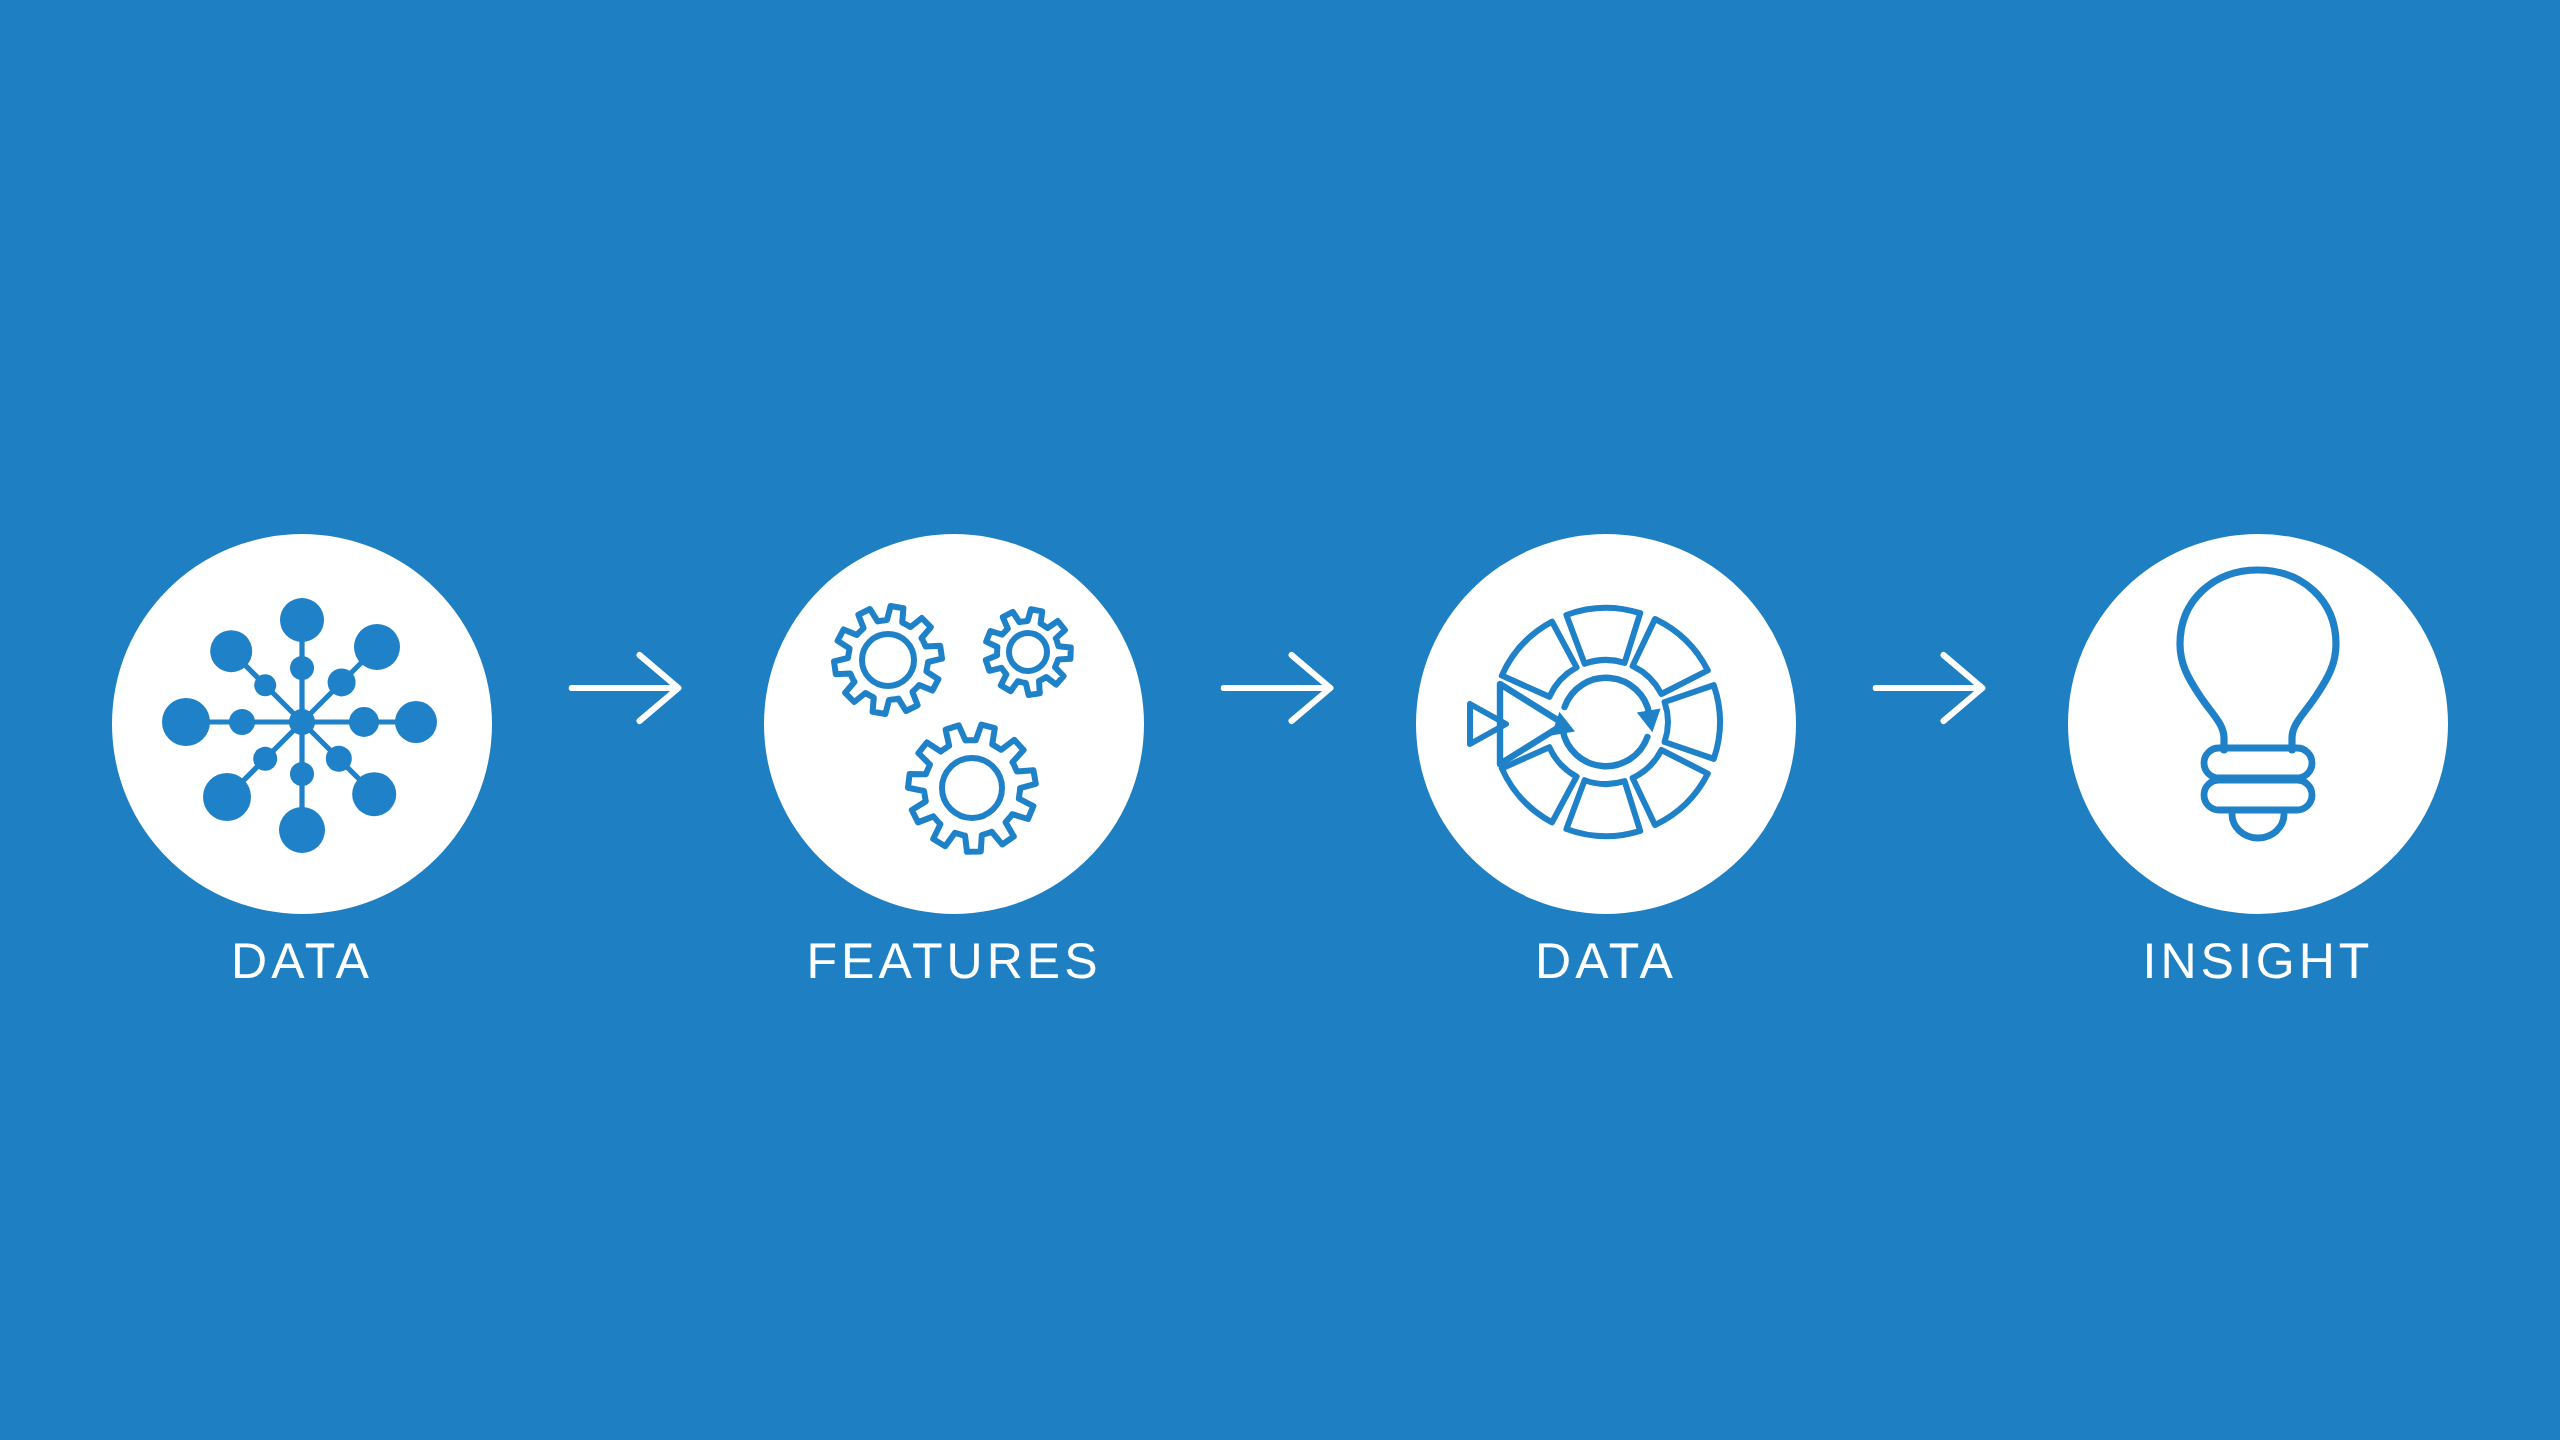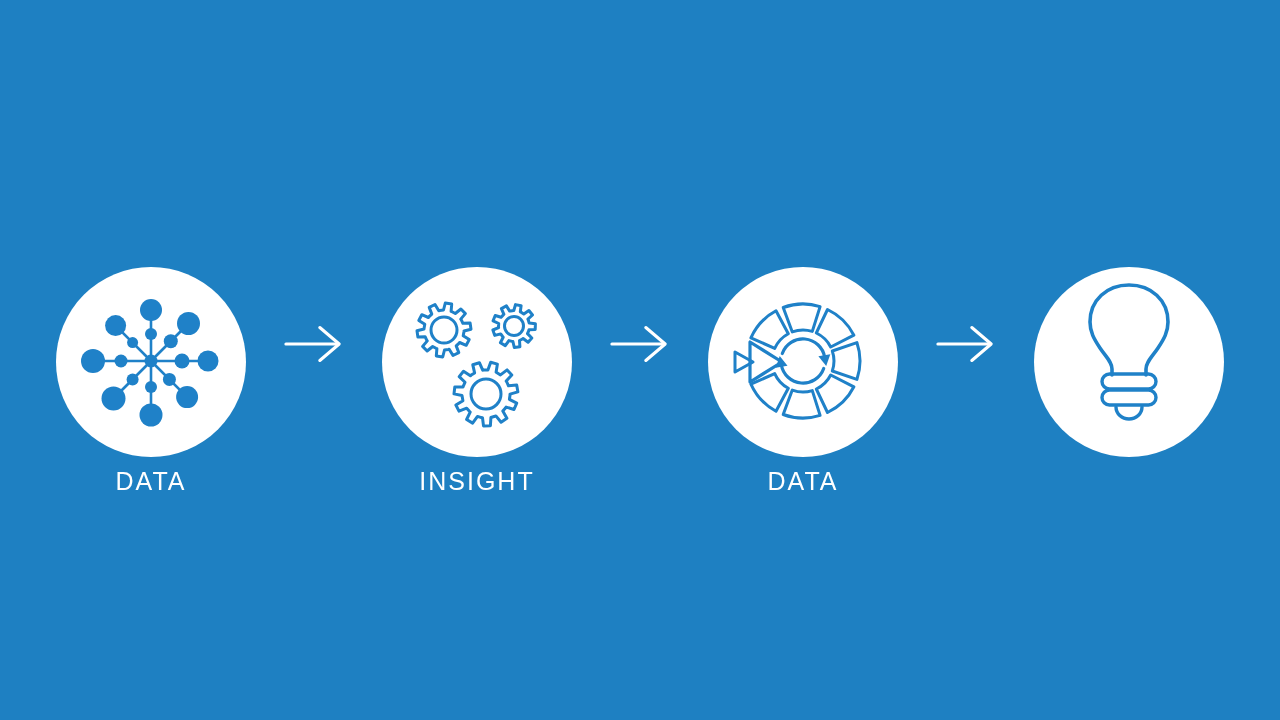--- a/index.html
+++ b/index.html
@@ -97,21 +97,21 @@
       <div class="circle">
         <svg id="icon-1" viewBox="0 0 190 190">
             <path d="M81.9,65.0L81.2,68.7L87.2,72.6L84.2,78.3L77.6,75.5L76.9,76.3L74.2,78.9L76.8,85.6L71.0,88.5L67.2,82.3L66.3,82.5L62.5,83.0L60.7,90.0L54.3,88.9L54.9,81.7L54.0,81.3L50.7,79.5L45.1,84.0L40.6,79.4L45.3,73.9L44.7,73.1L43.1,69.7L35.9,70.1L35.0,63.7L42.0,62.0L42.1,61.0L42.8,57.3L36.8,53.4L39.8,47.7L46.4,50.5L47.1,49.7L49.8,47.1L47.2,40.4L53.0,37.5L56.8,43.7L57.7,43.5L61.5,43.0L63.3,36.0L69.7,37.1L69.1,44.3L70.0,44.7L73.3,46.5L78.9,42.0L83.4,46.6L78.7,52.1L79.3,52.9L80.9,56.3L88.1,55.9L89.0,62.3L82.0,64.0Z" fill="none" stroke="#1f81c8" stroke-width="3" stroke-linejoin="round"></path>
             <circle cx="62" cy="63" r="13" fill="none" stroke="#1f81c8" stroke-width="3"></circle>
             <path d="M146.8,63.6L145.5,66.6L149.8,71.0L146.1,75.3L141.1,71.5L140.4,72.0L137.5,73.5L137.9,79.7L132.3,80.5L130.9,74.5L130.1,74.4L126.9,73.6L123.3,78.6L118.4,75.7L121.2,70.2L120.6,69.5L118.7,66.9L112.7,68.4L110.9,63.0L116.6,60.6L116.5,59.8L116.7,56.5L111.1,53.8L113.2,48.5L119.1,50.3L119.7,49.6L121.9,47.3L119.4,41.6L124.4,38.9L127.7,44.1L128.6,43.9L131.8,43.5L133.5,37.6L139.1,38.7L138.3,44.8L139.1,45.2L141.8,47.0L146.9,43.5L150.5,48.0L145.9,52.2L146.3,53.0L147.2,56.1L153.4,56.7L153.2,62.4L147.0,62.7Z" fill="none" stroke="#1f81c8" stroke-width="3" stroke-linejoin="round"></path>
             <circle cx="132" cy="59" r="9.5" fill="none" stroke="#1f81c8" stroke-width="3"></circle>
             <path d="M128.0,128.2L127.4,132.3L134.7,136.1L132.0,142.5L124.1,140.1L123.5,141.0L120.8,144.1L124.9,151.3L119.1,155.2L113.9,148.9L112.9,149.3L108.9,150.5L108.4,158.7L101.5,158.9L100.5,150.7L99.4,150.6L95.5,149.4L90.6,156.1L84.6,152.5L88.2,145.1L87.4,144.3L84.7,141.2L77.0,144.2L73.9,138.0L80.9,133.7L80.7,132.6L80.0,128.5L72.0,126.9L72.8,120.0L81.0,120.1L81.3,119.1L83.0,115.3L77.2,109.6L81.5,104.2L88.4,108.8L89.2,108.1L92.6,105.9L90.8,97.8L97.4,95.7L100.7,103.2L101.8,103.1L105.9,103.1L108.7,95.3L115.4,97.1L114.1,105.2L115.0,105.7L118.5,107.9L125.1,102.9L129.8,108.0L124.2,114.1L124.8,115.0L126.5,118.8L134.7,118.1L135.9,124.9L128.0,127.1Z" fill="none" stroke="#1f81c8" stroke-width="3" stroke-linejoin="round"></path>
             <circle cx="104" cy="127" r="15" fill="none" stroke="#1f81c8" stroke-width="3"></circle>
           </svg>
       </div>
-      <div class="step-label">INSIGHT</div>
+      <div class="step-label">FEATURES</div>
     </div>
 
     <div class="arrow">
       <svg viewBox="0 0 64 40">
         <line x1="3" y1="20" x2="57" y2="20"></line>
         <polyline points="38,3 58,20 38,37"></polyline>
       </svg>
     </div>
 
     <div class="step">
@@ -144,16 +144,17 @@
 
     <div class="step">
       <div class="circle">
         <svg id="icon-3" viewBox="0 0 190 190">
             <path d="M78,108 L78,102 C78,95 72,90 66,81 C60,72 56,65 56,55 C56,33 73,18 95,18 C117,18 134,33 134,55 C134,65 130,72 124,81 C118,90 112,95 112,102 L112,108" fill="none" stroke="#1f81c8" stroke-width="3.6" stroke-linecap="round" stroke-linejoin="round"></path>
             <rect x="68" y="107" width="54" height="15" rx="7.5" fill="none" stroke="#1f81c8" stroke-width="3.4"></rect>
             <rect x="68" y="123" width="54" height="15" rx="7.5" fill="none" stroke="#1f81c8" stroke-width="3.4"></rect>
             <path d="M82,140 A13,12 0 0 0 108,140" fill="none" stroke="#1f81c8" stroke-width="3.4" stroke-linecap="round"></path>
           </svg>
       </div>
+      <div class="step-label">INSIGHT</div>
     </div>
 
   </div>
 </div>
 
 </body></html>

